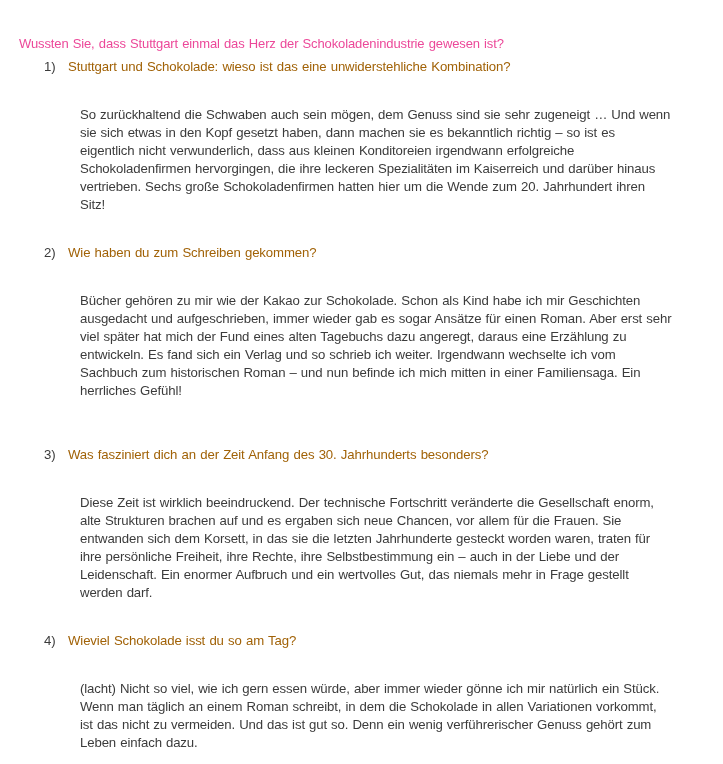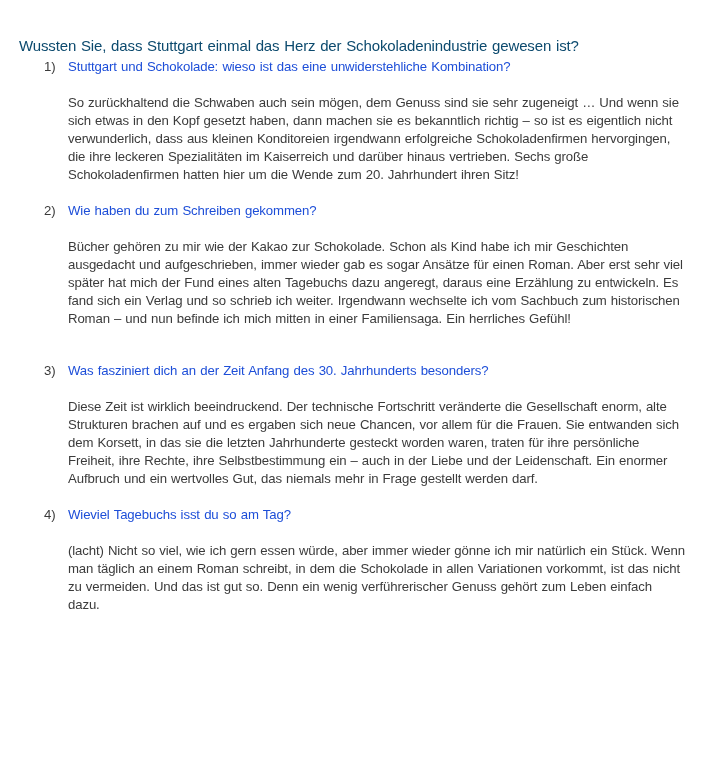--- a/index.html
+++ b/index.html
@@ -25,25 +25,25 @@
     box-sizing: border-box;
     padding: 0;
   }
 
   
   .lead {
     position: absolute;
     left: 19px;
     top: 22px;
     width: 680px;
-    font-size: 15px;
+    font-size: 13px;
     line-height: 18px;
     letter-spacing: -0.12px;
     word-spacing: 0.7px;
-    color: #0c4a6e;
+    color: #ec4899;
   }
 
   
   .qa-list {
     position: absolute;
     left: 0;
     top: 58px;
     width: 723px;
   }
 
@@ -71,25 +71,25 @@
     line-height: 18px;
     color: #3b3b3b;
   }
 
   .q-text {
     display: block;
     font-size: 13.2px;
     line-height: 18px;
     letter-spacing: -0.12px;
     word-spacing: 0.7px;
-    color: #1d4ed8;
+    color: #a16207;
   }
 
   .answer {
-    margin: 0;
+    margin: 12px;
     padding: 0 38px 0 68px;
     font-size: 13.2px;
     line-height: 18px;
     letter-spacing: -0.12px;
     word-spacing: 0.55px;
     color: #3b3b3b;
     text-align: left;
   }
 
   
@@ -135,20 +135,20 @@
       </div>
       <div class="sp-q-to-a"></div>
       <p class="answer">Diese Zeit ist wirklich beeindruckend. Der technische Fortschritt veränderte die Gesellschaft enorm, alte Strukturen brachen auf und es ergaben sich neue Chancen, vor allem für die Frauen. Sie entwanden sich dem Korsett, in das sie die letzten Jahrhunderte gesteckt worden waren, traten für ihre persönliche Freiheit, ihre Rechte, ihre Selbstbestimmung ein – auch in der Liebe und der Leidenschaft. Ein enormer Aufbruch und ein wertvolles Gut, das niemals mehr in Frage gestellt werden darf.</p>
     </div>
 
     <div class="sp-a-to-q"></div>
 
     <div class="qa-item">
       <div class="q-row">
         <span class="q-num">4)</span>
-        <span class="q-text">Wieviel Tagebuchs isst du so am Tag?</span>
+        <span class="q-text">Wieviel Schokolade isst du so am Tag?</span>
       </div>
       <div class="sp-q-to-a"></div>
       <p class="answer">(lacht) Nicht so viel, wie ich gern essen würde, aber immer wieder gönne ich mir natürlich ein Stück. Wenn man täglich an einem Roman schreibt, in dem die Schokolade in allen Variationen vorkommt, ist das nicht zu vermeiden. Und das ist gut so. Denn ein wenig verführerischer Genuss gehört zum Leben einfach dazu.</p>
     </div>
 
   </div>
 </div>
 
 </body></html>

